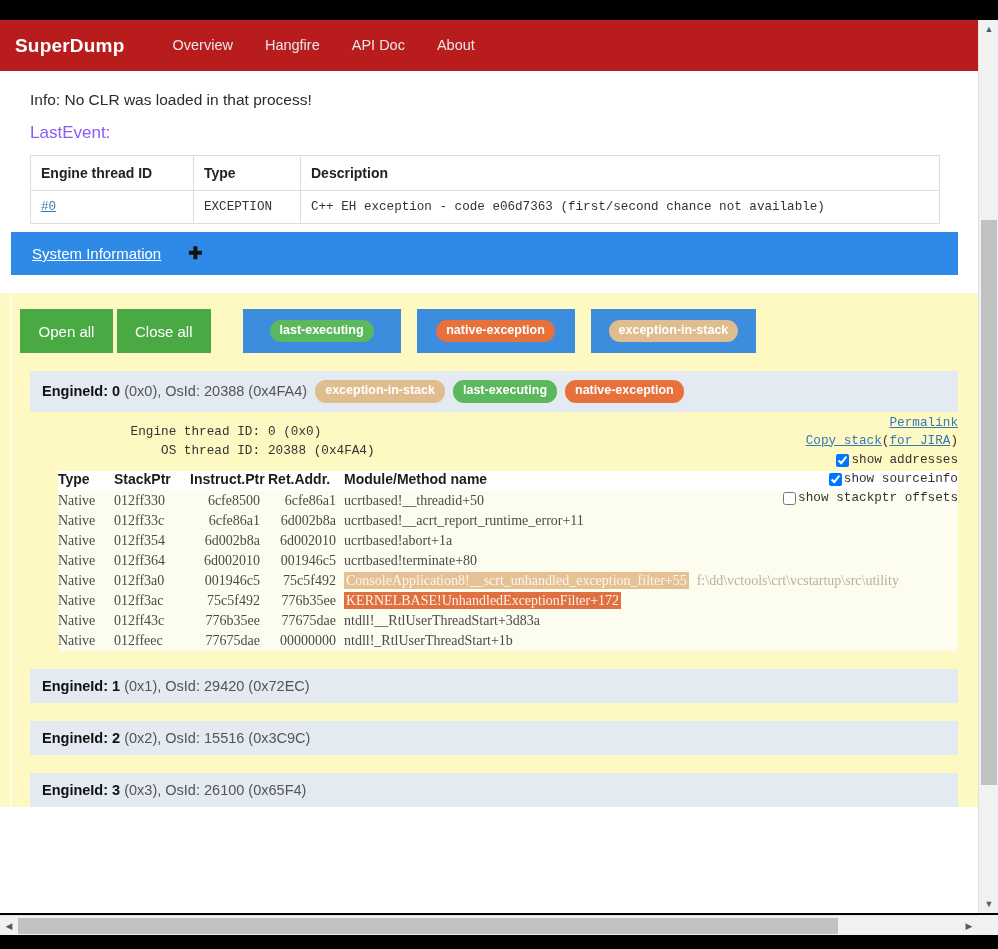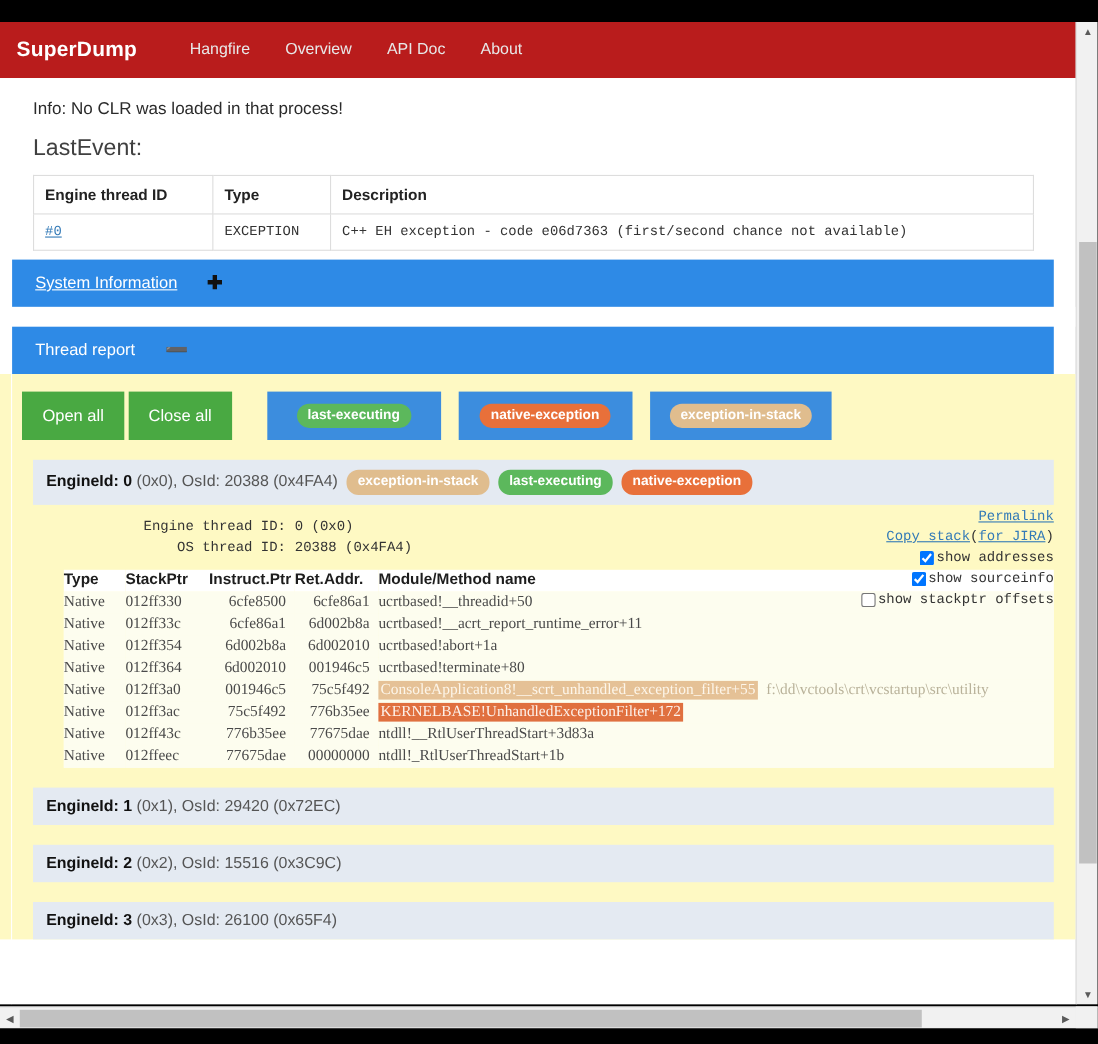--- a/index.html
+++ b/index.html
@@ -65,21 +65,21 @@
     background: #ffffff;
   }
   .info-wrap { padding: 20px 30px 0 30px; }
   .info-line {
     font-size: 15.5px;
     color: #2b2b2b;
     margin: 0 0 14px 0;
     font-weight: 400;
   }
   .lastevent-label {
-    font-size: 21px; color: #404040; margin: 0 0 12px 0;
+    font-size: 17px; color: #8b5cf6; margin: 0 0 12px 0;
   }
   
   table.levt {
     border-collapse: collapse;
     width: 910px;
     margin-bottom: 8px;
     background: #fff;
   }
   table.levt th, table.levt td {
     border: 1px solid #dddddd;
@@ -251,22 +251,22 @@
 <body>
 
 <div id="screen">
 
   <div class="top-black"></div>
 
   <div class="viewport">
 
     <div class="navbar">
       <div class="brand">SuperDump</div>
+      <div class="navlink">Overview</div>
       <div class="navlink">Hangfire</div>
-      <div class="navlink">Overview</div>
       <div class="navlink">API Doc</div>
       <div class="navlink">About</div>
     </div>
 
     <div class="content">
       <div class="gutter-line"></div>
 
       <div class="info-wrap">
         <p class="info-line">Info: No CLR was loaded in that process!</p>
         <p class="lastevent-label">LastEvent:</p>
@@ -293,26 +293,20 @@
 
       <div class="panel-outer">
         <div class="panel-head">
           <span class="ptitle underline">System Information</span>
           <span class="pm-icon">✚</span>
         </div>
       </div>
 
       <div class="panel-gap"></div>
 
-      <div class="panel-outer">
-        <div class="panel-head">
-          <span class="ptitle">Thread report</span>
-          <span class="pm-icon">➖</span>
-        </div>
-      </div>
 
       <div class="report-body">
 
         <div class="btn-row">
           <button class="btn btn-green">Open all</button>
           <button class="btn btn-green">Close all</button>
           <div class="spacer-btn"></div>
           <button class="btn btn-blue">
             <span class="badge b-green">last-executing</span>
           </button>

